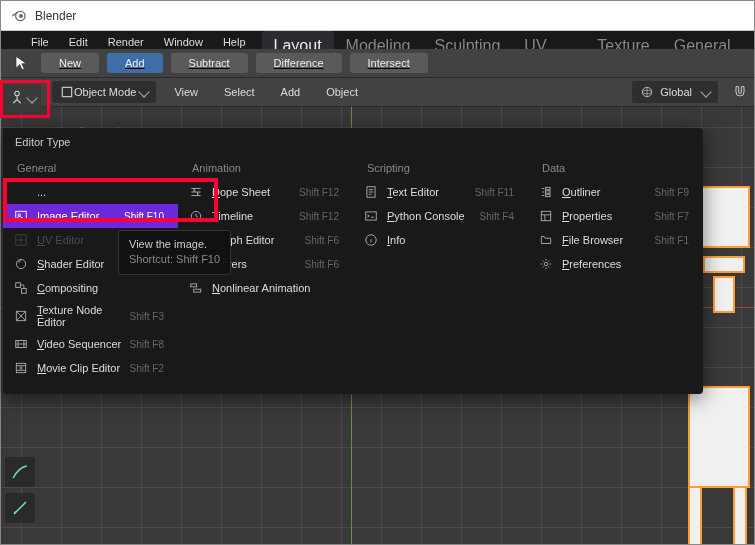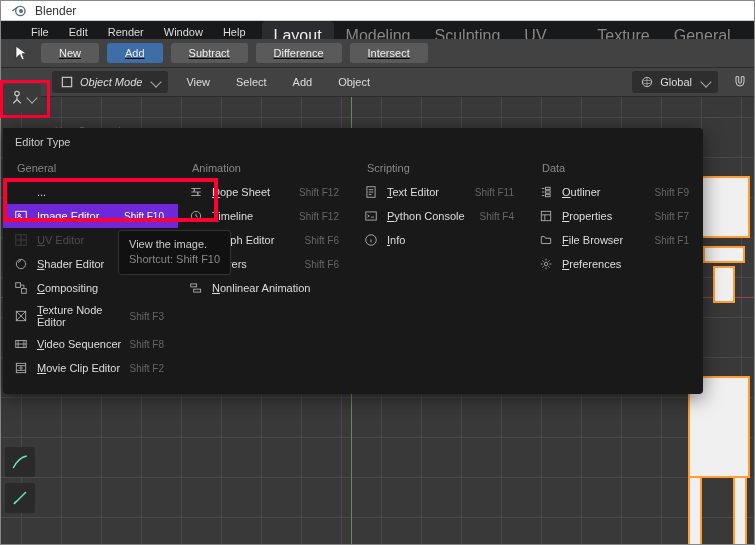--- a/index.html
+++ b/index.html
@@ -1,18 +1,18 @@
 <!DOCTYPE html>
 <html><head>
 <meta charset="utf-8">
 <style>
   * { box-sizing: border-box; margin: 0; padding: 0; font-family: -apple-system, "Segoe UI", sans-serif; }
   body { width: 755px; height: 545px; background: #fff; overflow: hidden; position: relative; }
   .window { width: 100%; height: 100%; display: flex; flex-direction: column; border: 1px solid #888; }
-  .titlebar { height: 20px; background: #fff; display: flex; align-items: center; padding: 0 10px; font-size: 12px; color: #333; border-bottom: 1px solid #ccc; }
+  .titlebar { height: 30px; background: #fff; display: flex; align-items: center; padding: 0 10px; font-size: 12px; color: #333; border-bottom: 1px solid #ccc; }
   .titlebar .logo { width: 16px; height: 16px; color: #5a6b7a; margin-right: 8px; }
   .menubar { height: 18px; background: #18191b; display: flex; padding-left: 10px; }
   .menubar .app-icon { width: 20px; height: 20px; color: #9da5ab; margin-right: 10px; }
   .menubar .menu-item { color: #ddd; font-size: 11px; padding: 5px 10px; cursor: pointer; }
   .menubar .tabset { display: flex; margin-left: 6px; }
   .menubar .tab { color: #888; font-size: 16px; padding: 6px 12px; cursor: pointer; }
   .menubar .tab.active { background: #2b2c2f; color: #eee; border-radius: 4px 4px 0 0; }
   .toolbar1 { height: 28px; background: #424242; display: flex; align-items: center; padding-left: 10px; gap: 8px; text-decoration: underline; }
   .toolbar1 .selcursor { width: 22px; height: 22px; color: #ffb060; display:flex;align-items:center;justify-content:center;}
   .toolbar1 .btn { font-size: 11px; padding: 4px 18px; border-radius: 3px; cursor: pointer; color: #eee; background: #5a5a5a; }
@@ -42,21 +42,21 @@
   .editor-menu .row.sel .label, .editor-menu .row.sel .sc, .editor-menu .row.sel .ic { color:#fff; }
 
   .red-hl2 { position:absolute; left:3px; top:178px; width:215px; height:44px; border:4px solid #ff0033; z-index:6; pointer-events:none; }
 
   .tooltip { position:absolute; left:118px; top:230px; background:#111; color:#ccc; font-size:11px; padding:6px 10px; border:1px solid #333; border-radius:3px; z-index:7; line-height:1.4; }
   .tooltip .sc { color:#888; }
 
   .left-toolstack { position:absolute; left:4px; top:350px; display:flex; flex-direction:column; gap:6px; z-index:2; }
   .left-toolstack .tool { width:30px; height:30px; background:#2a2a2a; border-radius:3px; display:flex; align-items:center;justify-content:center;color:#ccc; }
 
-  .mode-combo { display:flex; align-items:center; height:22px; background:#2e2e2e; border-radius:3px; padding:0 8px; color:#ddd; font-size:11px; gap:6px; margin-left:48px;font-style:italic;}
+  .mode-combo { display:flex; align-items:center; height:22px; background:#2e2e2e; border-radius:3px; padding:0 8px; color:#ddd; font-size:11px; margin-left:48px;}
   .hdr-item { color:#ddd; font-size:11px; padding:3px 8px; cursor:pointer; }
   .orient { margin-left:auto; display:flex; align-items:center; background:#2e2e2e; border-radius:3px; padding:0 8px; height:22px; color:#ddd; font-size:11px; gap:6px; margin-right:4px;}
   .chev{ width:8px;height:8px;border-right:1.5px solid #aaa;border-bottom:1.5px solid #aaa;transform:rotate(45deg);margin-left:4px;display:inline-block;}
   .faded-text{ position:absolute; left:55px; top:126px; color:#6e6e6e; font-size:10px; z-index:2;}
   .faded-text2{ position:absolute; left:105px; top:140px; color:#6e6e6e; font-size:10px; z-index:2;}
 </style>
 </head>
 <body>
 
 <div class="window">

